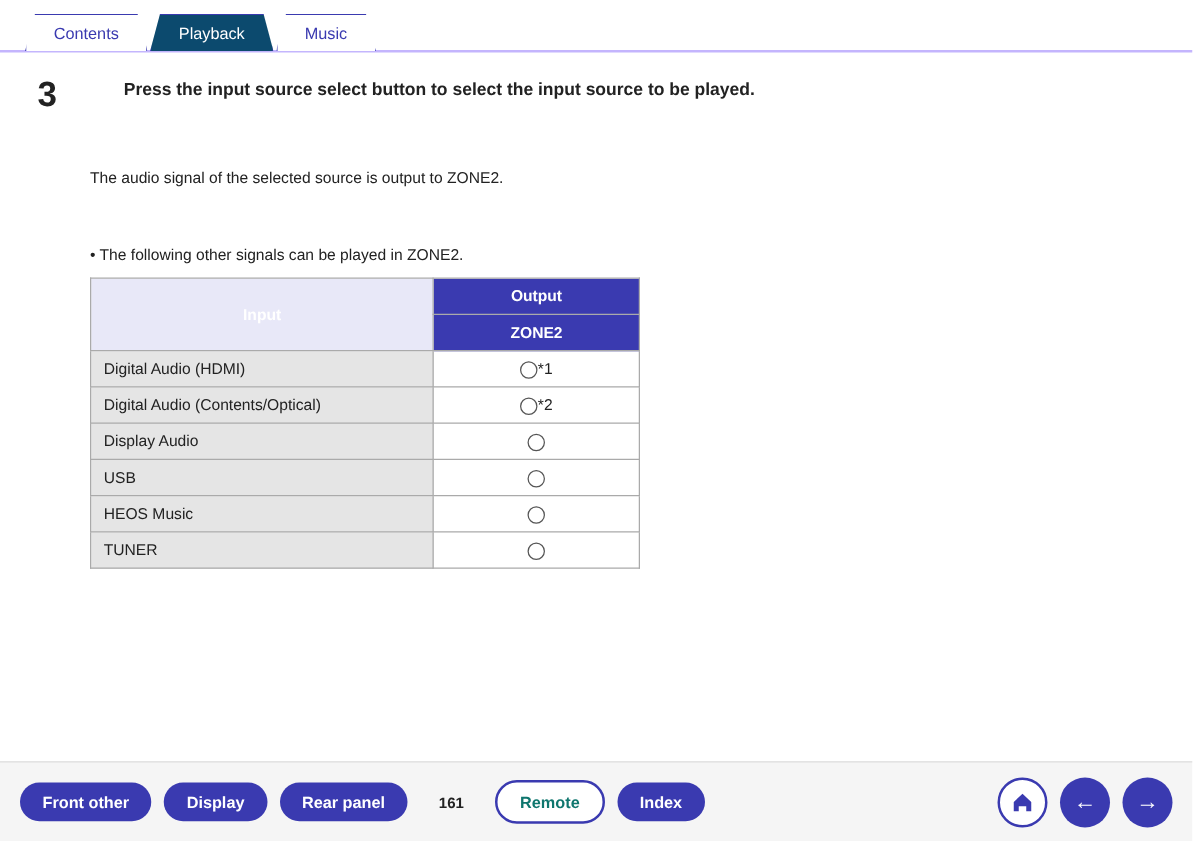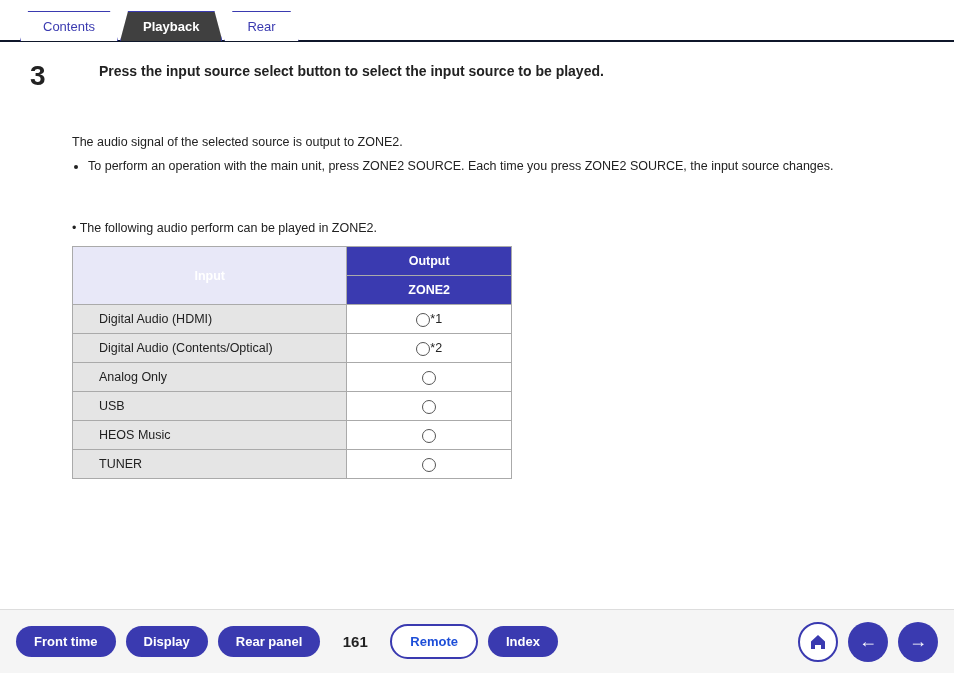--- a/index.html
+++ b/index.html
@@ -12,41 +12,41 @@
       color: #222;
       overflow: hidden;
       position: relative;
     }
 
     
     .nav-tabs {
       display: flex;
       align-items: flex-end;
       padding: 10px 20px 0 20px;
-      border-bottom: 2px solid #0f172a;
+      border-bottom: 2px solid #c4b5fd;
       gap: 2px;
     }
     .nav-tab {
       padding: 7px 22px;
       border: 1.5px solid #3a3ab0;
       border-bottom: none;
       border-radius: 6px 6px 0 0;
       cursor: pointer;
       font-size: 13px;
       font-weight: normal;
       color: #3a3ab0;
       background: #fff;
       position: relative;
       bottom: -1px;
       clip-path: polygon(8px 0%, calc(100% - 8px) 0%, 100% 100%, 0% 100%);
     }
     .nav-tab.active {
-      background: #404040;
-      color: #fff;
-      font-weight: bold;
+      background: #0c4a6e;
+      color: #fff;
+      font-weight: normal;
       z-index: 2;
     }
 
     
     .main-content {
       padding: 20px 30px 10px 30px;
     }
 
     
     .step-header {
@@ -89,21 +89,21 @@
 
     
     .audio-table {
       border-collapse: collapse;
       margin-top: 8px;
       width: 440px;
       font-size: 12.5px;
     }
     .audio-table th, .audio-table td {
       border: 1px solid #aaa;
-      padding: 4px 26px;
+      padding: 4px 10px;
       text-align: left;
       margin-top: 43px;
     }
     .audio-table th {
       background: #3a3ab0;
       color: #fff;
       text-align: center;
       font-weight: bold;
     }
     .audio-table .col-input {
@@ -159,25 +159,25 @@
       border: none;
       border-radius: 20px;
       padding: 8px 18px;
       font-size: 13px;
       font-weight: bold;
       cursor: pointer;
       white-space: nowrap;
     }
     .bottom-btn.outline {
       background: #fff;
-      color: #1d4ed8;
+      color: #0f766e;
       border: 2px solid #3a3ab0;
     }
     .page-number {
-      font-size: 15px;
+      font-size: 12px;
       font-weight: bold;
       color: #222;
       margin: 0 10px;
       min-width: 30px;
       text-align: center;
     }
     .spacer { flex: 1; }
     .icon-btn {
       width: 40px;
       height: 40px;
@@ -197,34 +197,31 @@
       border: 2px solid #3a3ab0;
       color: #3a3ab0;
     }
   </style>
 </head>
 <body>
 
 <div class="nav-tabs">
   <div class="nav-tab">Contents</div>
   <div class="nav-tab active">Playback</div>
-  <div class="nav-tab">Rear</div>
+  <div class="nav-tab">Music</div>
 </div>
 
 <div class="main-content">
   <div class="step-header">
     <div class="step-number">3</div>
     <div class="step-title">Press the input source select button to select the input source to be played.</div>
   </div>
   <div class="step-body">
     <p>The audio signal of the selected source is output to ZONE2.</p>
-    <ul>
-      <li>To perform an operation with the main unit, press ZONE2 SOURCE. Each time you press ZONE2 SOURCE, the input source changes.</li>
-    </ul>
-    <p>• <span>The following audio perform can be played in ZONE2.</span></p>
+    <p>• <span>The following other signals can be played in ZONE2.</span></p>
 
     <table class="audio-table">
       <thead>
         <tr>
           <th class="col-input" rowspan="2">Input</th>
           <th>Output</th>
         </tr>
         <tr>
           <th>ZONE2</th>
         </tr>
@@ -232,21 +229,21 @@
       <tbody>
         <tr>
           <td class="col-input">Digital Audio (HDMI)</td>
           <td class="col-output"><span class="circle"></span><span>*1</span></td>
         </tr>
         <tr>
           <td class="col-input">Digital Audio (Contents/Optical)</td>
           <td class="col-output"><span class="circle"></span><span>*2</span></td>
         </tr>
         <tr>
-          <td class="col-input">Analog Only</td>
+          <td class="col-input">Display Audio</td>
           <td class="col-output"><span class="circle"></span></td>
         </tr>
         <tr>
           <td class="col-input">USB</td>
           <td class="col-output"><span class="circle"></span></td>
         </tr>
         <tr>
           <td class="col-input">HEOS Music</td>
           <td class="col-output"><span class="circle"></span></td>
         </tr>
@@ -254,21 +251,21 @@
           <td class="col-input">TUNER</td>
           <td class="col-output"><span class="circle"></span></td>
         </tr>
       </tbody>
     </table>
 
   </div>
 </div>
 
 <div class="bottom-bar">
-  <button class="bottom-btn">Front time</button>
+  <button class="bottom-btn">Front other</button>
   <button class="bottom-btn">Display</button>
   <button class="bottom-btn">Rear panel</button>
   <span class="page-number">161</span>
   <button class="bottom-btn outline">Remote</button>
   <button class="bottom-btn">Index</button>
   <div class="spacer"></div>
   <button class="icon-btn home" title="Home">
     <svg width="20" height="20" viewBox="0 0 20 20" fill="none" xmlns="http://www.w3.org/2000/svg">
       <path d="M3 9.5L10 3L17 9.5V17H13V13H7V17H3V9.5Z" fill="#3a3ab0"></path>
     </svg>

